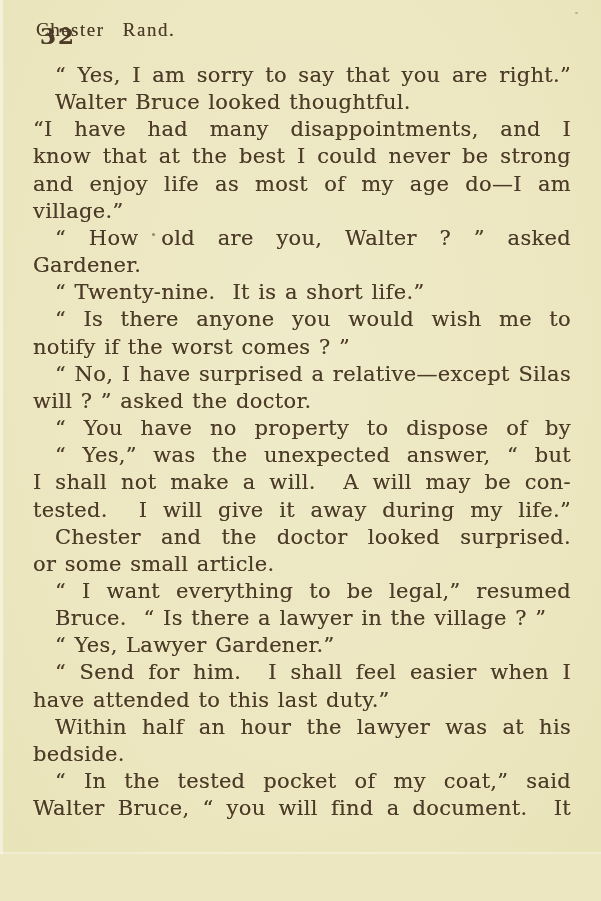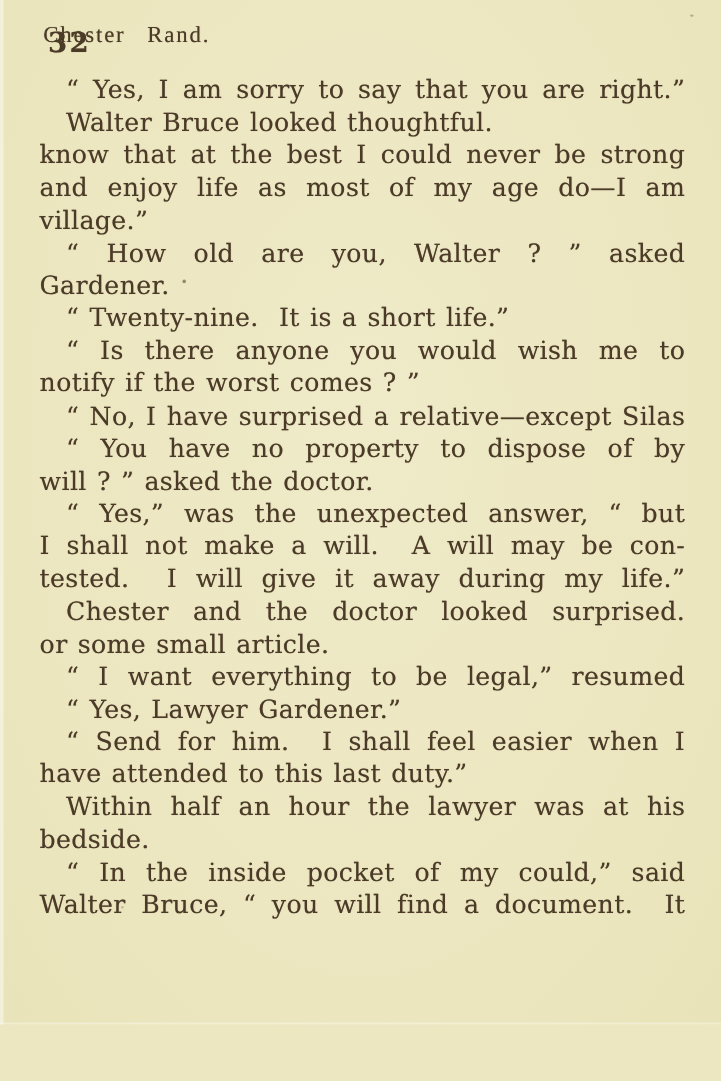--- a/index.html
+++ b/index.html
@@ -87,41 +87,43 @@
 
 <div class="page" style="color: rgb(75, 58, 39);">
   <div class="header">
     <span class="page-number">32</span>
     <div class="running-title">Chester Rand.</div>
   </div>
 
   <div class="text-block">
       <div class="line indent justify">“ Yes, I am sorry to say that you are right.”</div>
       <div class="line indent">Walter Bruce looked thoughtful.</div>
+      <div class="line justify">“I have had many disappointments, and I</div>
       <div class="line justify">know that at the best I could never be strong</div>
       <div class="line justify">and enjoy life as most of my age do—I am</div>
       <div class="line">village.”</div>
       <div class="line indent justify">“ How old are you, Walter ? ” asked Gardener.</div>
       <div class="line indent">“ Twenty-nine.&nbsp; It is a short life.”</div>
       <div class="line indent justify">“ Is there anyone you would wish me to</div>
       <div class="line">notify if the worst comes ? ”</div>
       <div class="line indent justify">“ No, I have surprised a relative—except Silas</div>
+      <div class="line">will ? ” asked the doctor.</div>
       <div class="line indent justify">“ You have no property to dispose of by</div>
-      <div class="line">will ? ” asked the doctor.</div>
       <div class="line indent justify">“ Yes,” was the unexpected answer, “ but</div>
       <div class="line justify">I shall not make a will.&nbsp; A will may be con-</div>
       <div class="line justify">tested.&nbsp; I will give it away during my life.”</div>
       <div class="line indent justify">Chester and the doctor looked surprised.</div>
       <div class="line">or some small article.</div>
       <div class="line indent justify">“ I want everything to be legal,” resumed</div>
+      <div class="line indent">Bruce.&nbsp; “ Is there a lawyer in the village ? ”</div>
       <div class="line indent">“ Yes, Lawyer Gardener.”</div>
       <div class="line indent justify">“ Send for him.&nbsp; I shall feel easier when I</div>
       <div class="line">have attended to this last duty.”</div>
       <div class="line indent justify">Within half an hour the lawyer was at his</div>
       <div class="line">bedside.</div>
-      <div class="line indent justify">“ In the inside pocket of my could,” said</div>
+      <div class="line indent justify">“ In the tested pocket of my coat,” said</div>
       <div class="line justify">Walter Bruce, “ you will find a document.&nbsp; It</div>
     </div>
 
   <span class="speck s1"></span>
   <span class="speck s2"></span>
   <span class="speck s3"></span>
 </div>
 
 </body></html>

